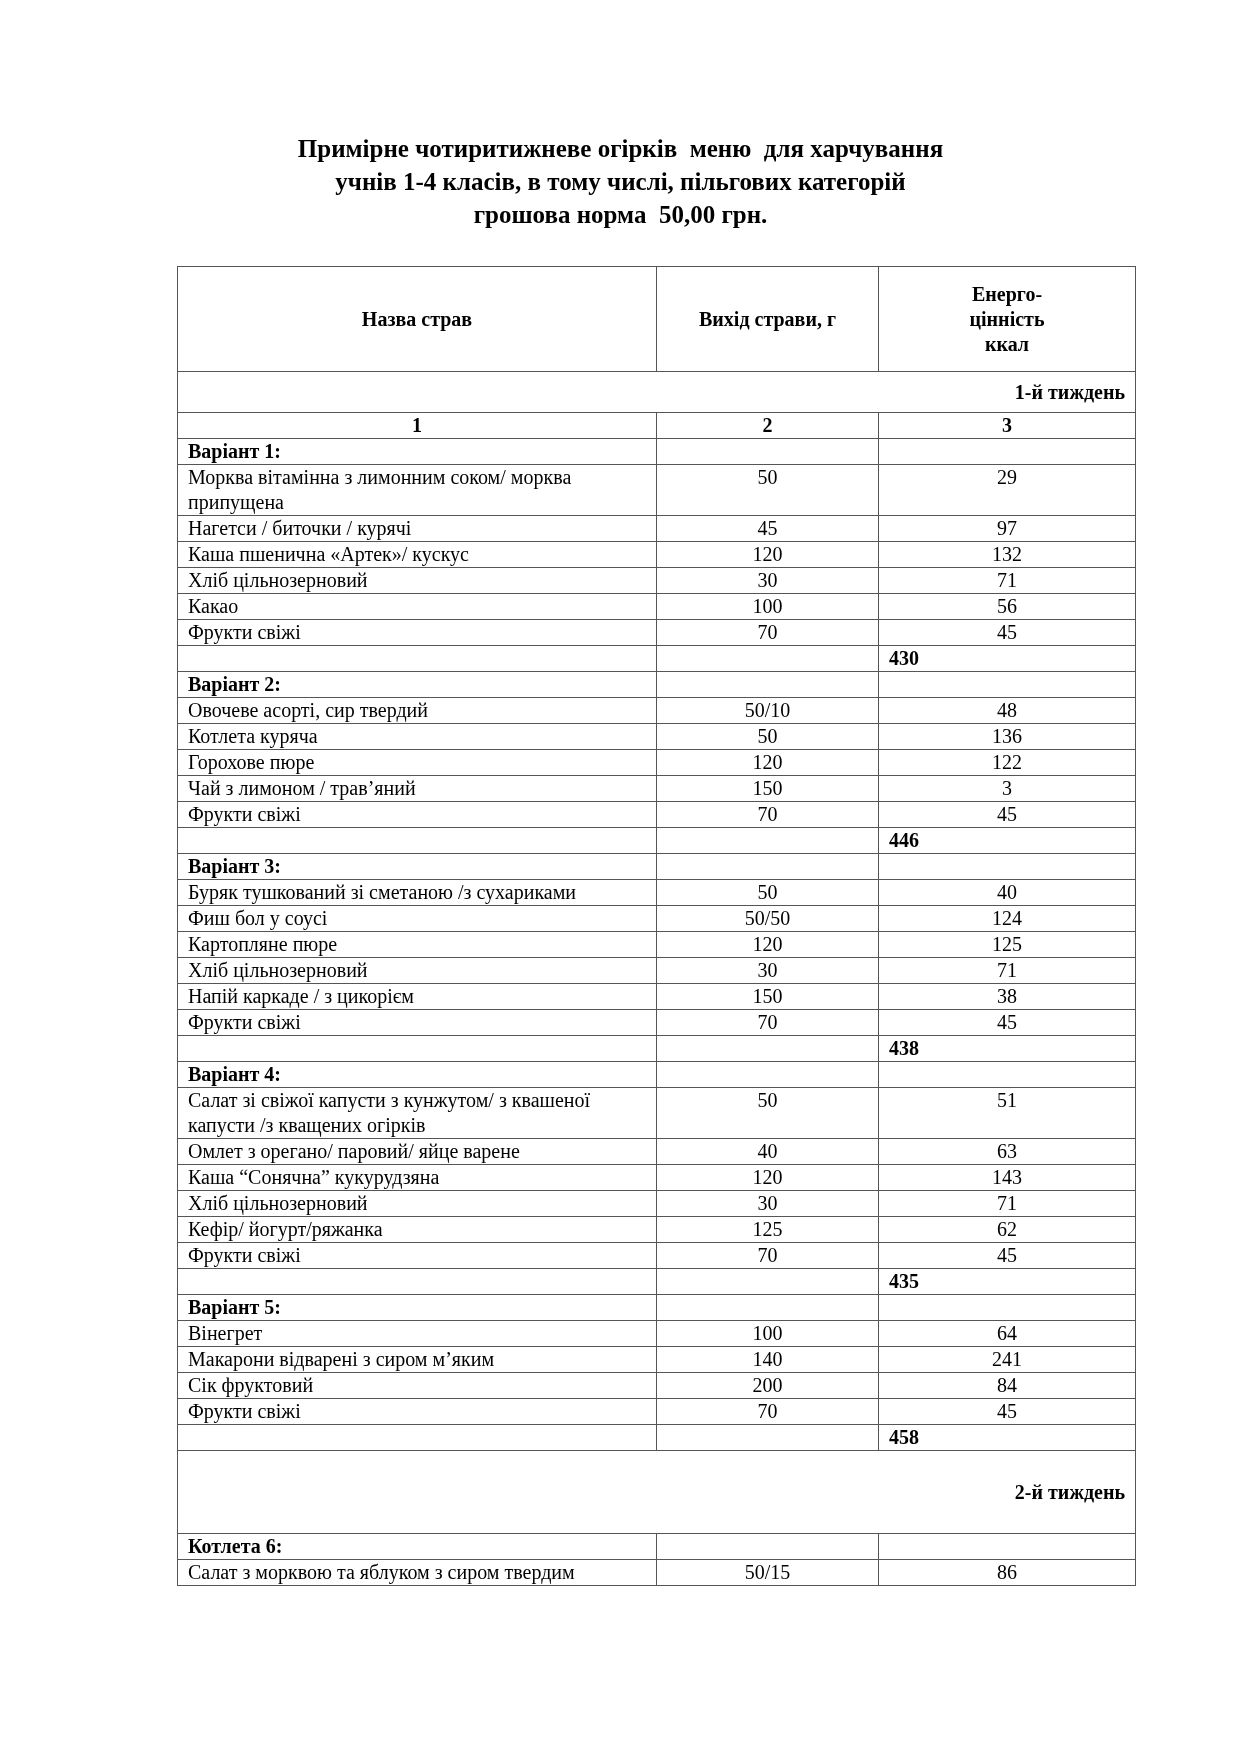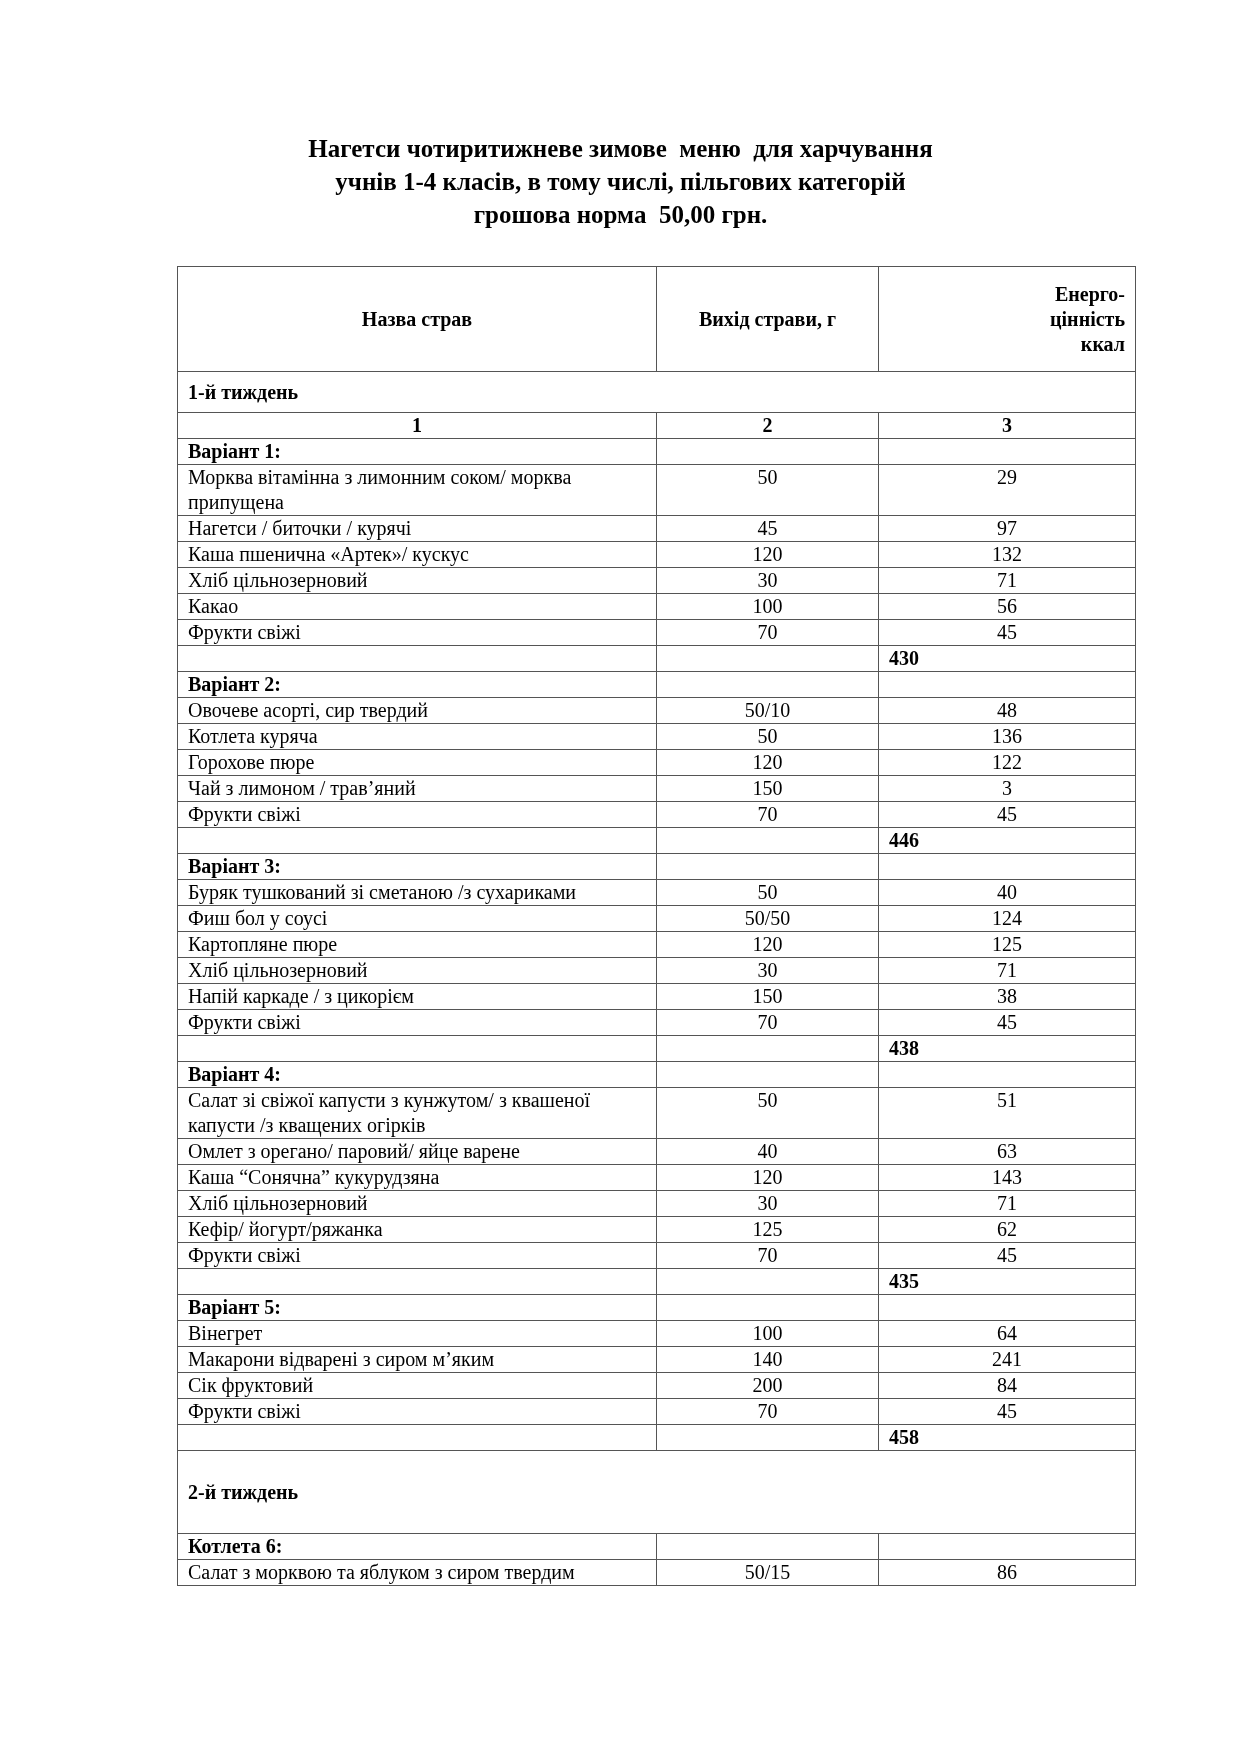--- a/index.html
+++ b/index.html
@@ -6,32 +6,32 @@
   body { width:1241px; height:1755px; position:relative; font-family:"Liberation Serif", serif; color:#000; }
   .title { position:absolute; top:132px; left:0; width:1241px; text-align:center; font-weight:bold; font-size:25px; line-height:33px; }
   .title div { white-space:pre; }
   table.menu { position:absolute; top:266px; left:177px; width:958px; border-collapse:collapse; table-layout:fixed; font-size:20px; }
   table.menu col.c1 { width:479px; }
   table.menu col.c2 { width:222px; }
   table.menu col.c3 { width:257px; }
   table.menu td { border:1.5px solid #555; padding:0 10px; vertical-align:top; line-height:25px; height:25px; }
   table.menu td.num { text-align:center;margin-top:45px; }
   td.hdr { height:104px !important; vertical-align:middle !important; text-align:center; font-weight:bold; }
-  td.hdr3 { line-height:25px;text-align:right; }
-  td.week { text-align:left; font-weight:bold; height:40px !important; vertical-align:middle !important; }
+  td.hdr3 { line-height:25px; }
+  td.week { text-align:right; font-weight:bold; height:40px !important; vertical-align:middle !important; }
   td.week2 { height:82px !important; }
   td.colnum { text-align:center; font-weight:bold; }
   td.variant { font-weight:bold; }
   td.total { font-weight:bold; }
 </style>
 </head>
 <body>
 
 <div class="title">
-  <div>Нагетси чотиритижневе зимове  меню  для харчування</div>
+  <div>Примірне чотиритижневе огірків  меню  для харчування</div>
   <div>учнів 1-4 класів, в тому числі, пільгових категорій</div>
   <div>грошова норма  50,00 грн.</div>
 </div>
 
 <table class="menu">
   <colgroup>
       <col class="c1">
       <col class="c2">
       <col class="c3">
     </colgroup>

